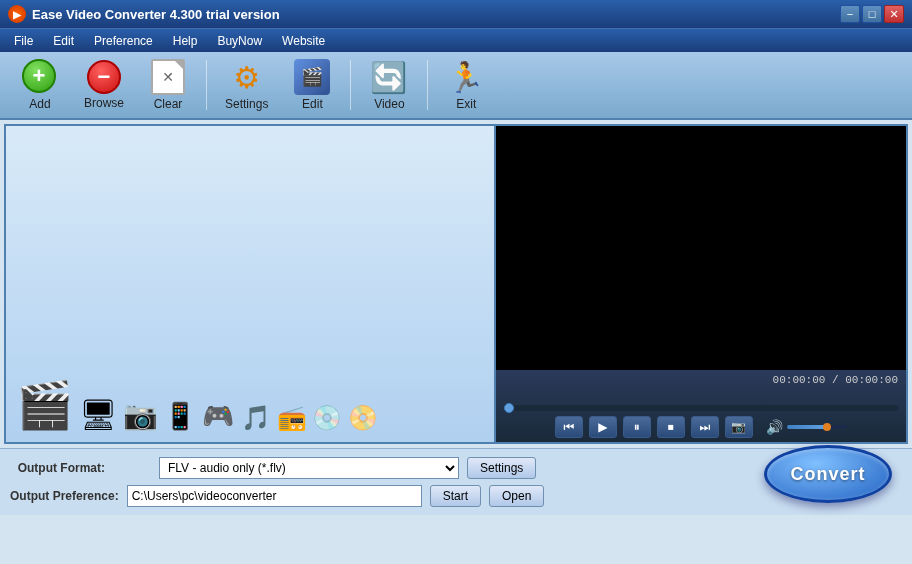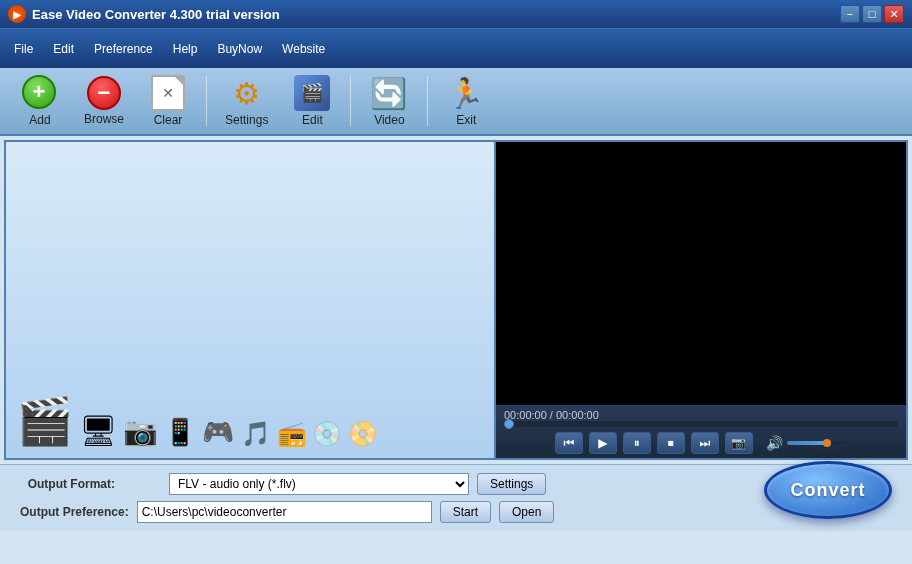--- a/index.html
+++ b/index.html
@@ -18,21 +18,21 @@
     }
     .title-bar-left { display: flex; align-items: center; gap: 6px; font-size: 13px; font-weight: bold; }
     .title-bar-icon { width: 18px; height: 18px; background: radial-gradient(circle, #ff6600, #cc3300); border-radius: 50%; display: flex; align-items: center; justify-content: center; font-size: 10px; color: white; }
     .title-bar-controls { display: flex; gap: 2px; }
     .title-btn { width: 20px; height: 18px; background: linear-gradient(to bottom, #6090c0, #4070a0); border: 1px solid #2050a0; color: white; font-size: 11px; display: flex; align-items: center; justify-content: center; cursor: pointer; border-radius: 2px; }
     .title-btn.close { background: linear-gradient(to bottom, #e06060, #c03030); border-color: #a02020; }
 
     
     .menu-bar {
       background: linear-gradient(to bottom, #2a5faa, #1a3d7a);
-      height: 40px;
+      height: 24px;
       display: flex;
       align-items: center;
       padding: 0 4px;
       border-top: 1px solid #4070b0;
     }
     .menu-item {
       color: white;
       padding: 2px 10px;
       cursor: pointer;
       font-size: 12px;
@@ -126,25 +126,25 @@
       background: black;
       display: flex;
       align-items: center;
       justify-content: center;
     }
     .video-controls {
       background: linear-gradient(to bottom, #2a3a5a, #1a2a3a);
       padding: 4px 8px;
     }
     .time-display {
-      text-align: left;
+      text-align: right;
       color: #ccc;
       font-size: 11px;
-      font-family: Liberation Sans, sans-serif;
-      margin-bottom: 0;
+      font-family: Liberation Mono, monospace;
+      margin-bottom: 19px;
     }
     .progress-bar-container {
       height: 6px;
       background: #1a2a3a;
       border-radius: 3px;
       margin-bottom: 5px;
       position: relative;
     }
     .progress-bar-track {
       height: 100%;
@@ -206,21 +206,21 @@
       height: 8px;
       background: #e08020;
       border-radius: 50%;
       position: absolute;
       top: -2px;
       left: 60%;
     }
 
     
     .bottom-options {
-      padding: 8px 20px;
+      padding: 8px 10px;
       background: #c8ddf0;
       border-top: 1px solid #90b0d0;
       display: flex;
       flex-direction: column;
       gap: 6px;
     }
     .option-row {
       display: flex;
       align-items: center;
       gap: 8px;

